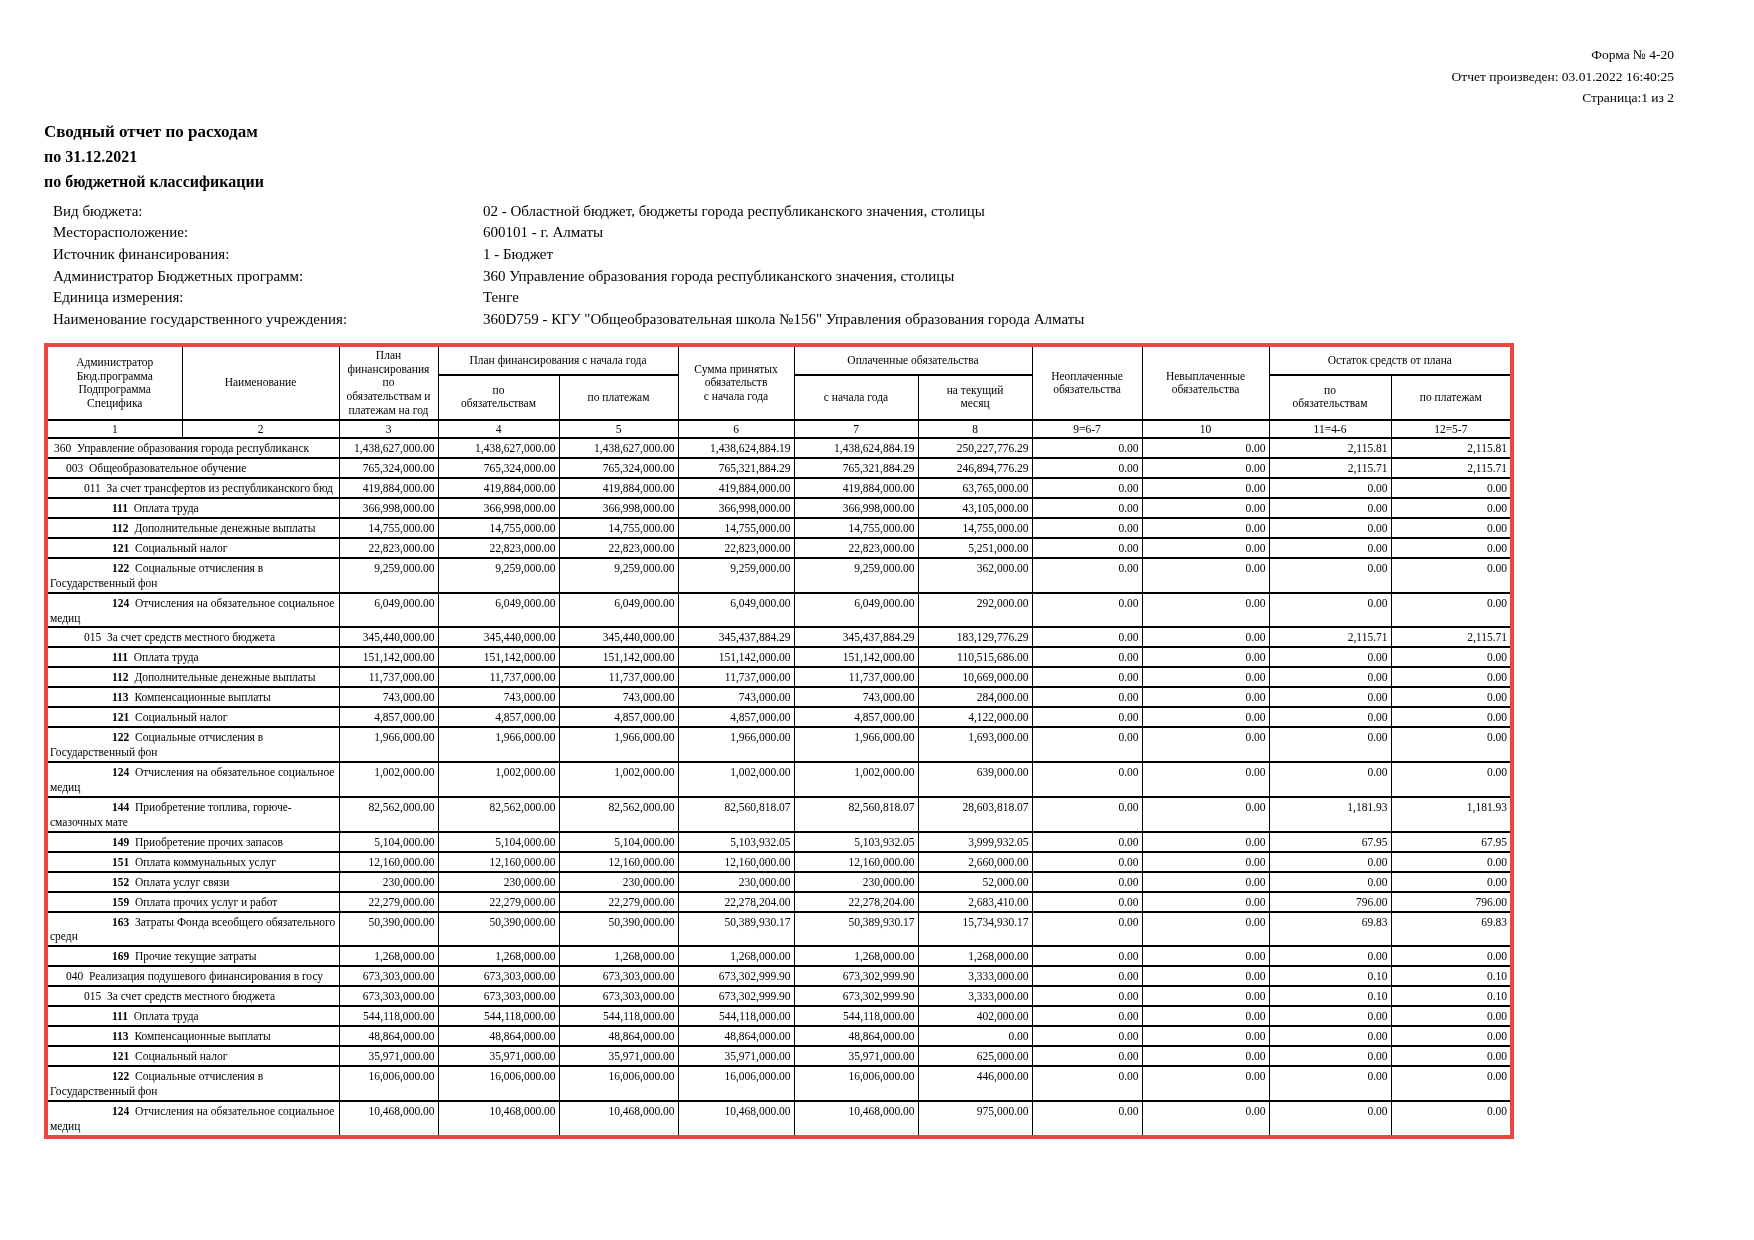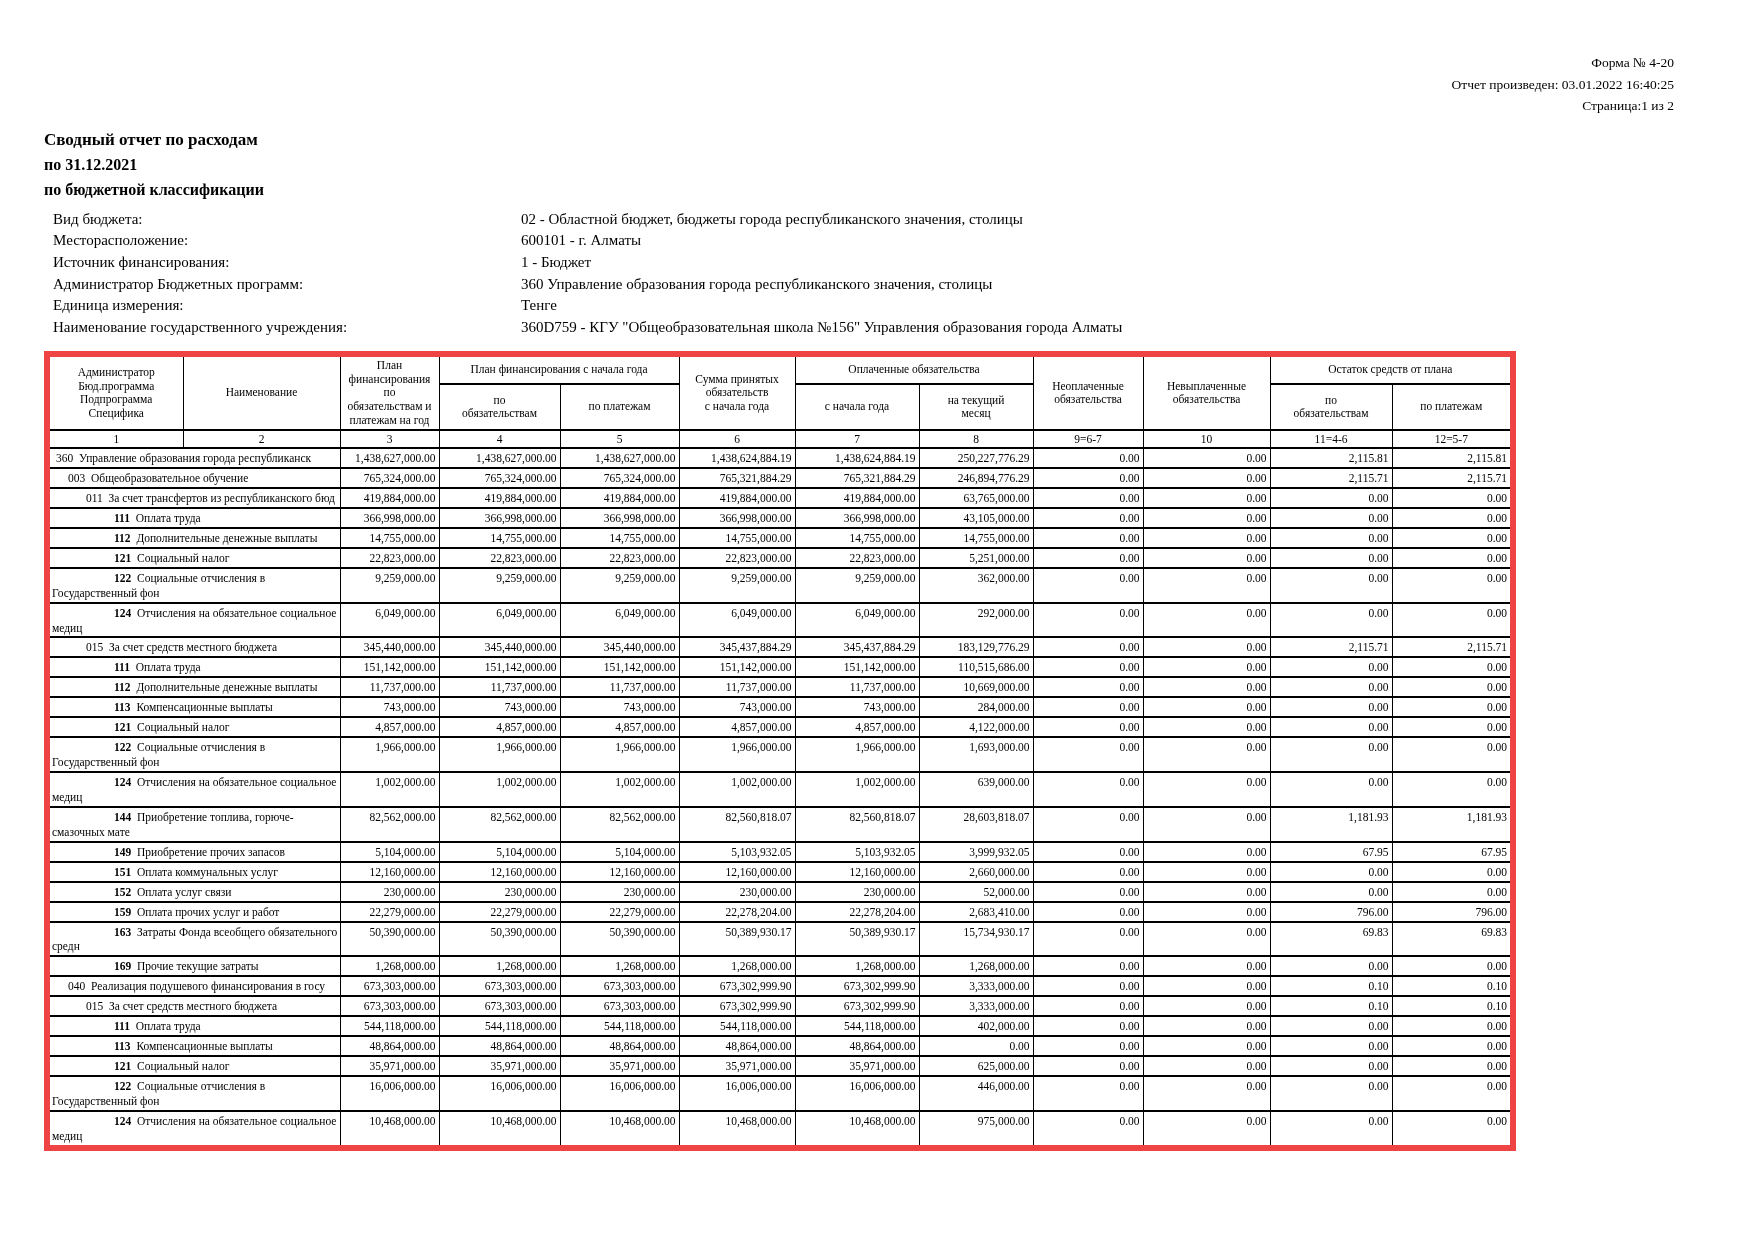--- a/index.html
+++ b/index.html
@@ -5,47 +5,47 @@
   * { margin:0; padding:0; box-sizing:border-box; }
   html,body { background:#e8e8e8; }
   .page {
     position:relative;
     width:1754px; height:1240px;
     background:#ffffff;
     color:#000;
     font-family:"Liberation Serif","DejaVu Serif",serif;
     overflow:hidden;
   }
-  .content { position:absolute; left:44px; top:8px; width:1630px; }
+  .content { position:absolute; left:44px; top:0; width:1630px; }
 
   .form-meta { margin-top:44px; text-align:right; font-size:13.5px; line-height:1.6; }
 
   .title-block { margin-top:10px; text-align:left; font-weight:bold; }
   .title-line1 { font-size:17px; line-height:1.55; }
   .title-line2, .title-line3 { font-size:16px; line-height:1.55; }
 
   .info-block { margin-top:6px; font-size:15px; }
-  .info-row { display:flex; line-height:1.44;gap:38px; }
+  .info-row { display:flex; line-height:1.44; }
   .info-label { width:439px; padding-left:9px; flex:0 0 439px; }
   .info-value { flex:1; }
 
   table.report {
     margin-top:13px;
     width:1466px;
     table-layout:fixed;
     border-collapse:collapse;
     font-size:11.5px;
   }
   table.report th, table.report td {
     border-top:2px solid #000;
     border-bottom:2px solid #000;
     border-left:1px solid #000;
     border-right:1px solid #000;
   }
-  table.report { border:6px solid #ef4444; }
+  table.report { border:4px solid #ef4444; }
   th {
     font-weight:normal;
     text-align:center;
     vertical-align:middle;
     white-space:pre-line;
     line-height:1.18;
     padding:2px 2px;
   }
   tr.group-row th { height:26px; }
   tr.sub-row th { height:40px; }

